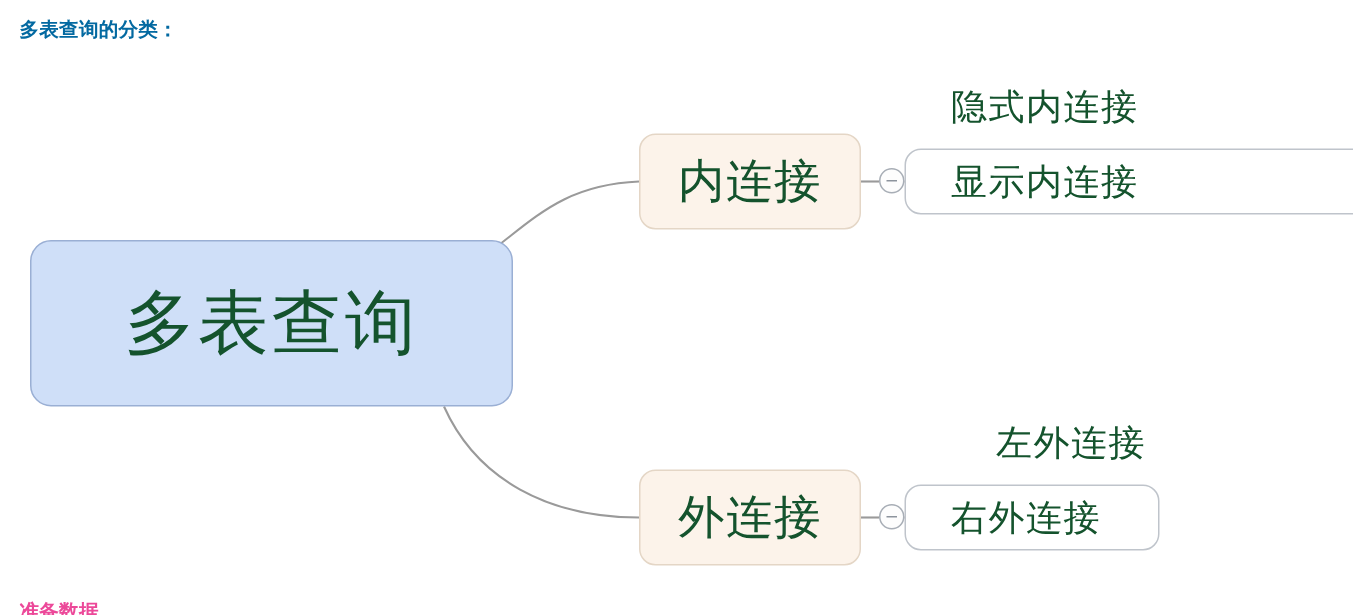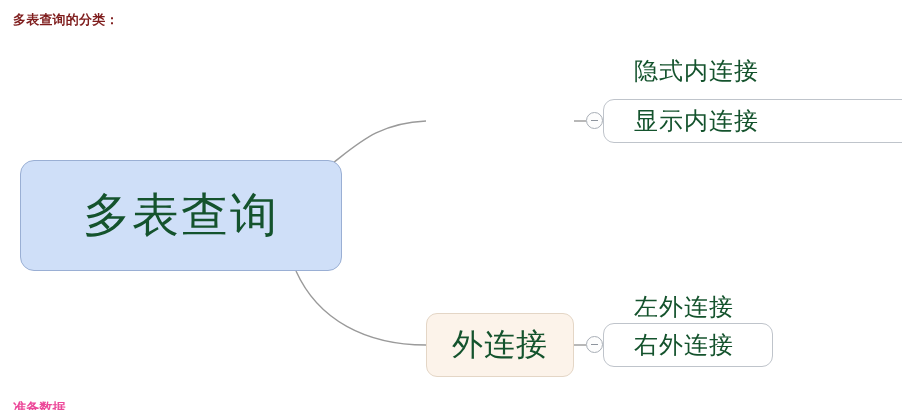--- a/index.html
+++ b/index.html
@@ -17,21 +17,21 @@
   }
 
   
   .page-heading {
     position: absolute;
     left: 13px;
     top: 11px;
     font-family: "Liberation Sans", sans-serif;
     font-size: 13px;
     font-weight: bold;
-    color: #7f1d1d;
+    color: #0369a1;
     letter-spacing: .2px;
     white-space: nowrap;
   }
 
   .page-footnote {
     position: absolute;
     left: 13px;
     top: 399px;
     font-family: "Liberation Sans", sans-serif;
     font-size: 13px;
@@ -118,21 +118,21 @@
     width: 170px;
   }
 
   
   .node-leaf-label {
     font-size: 24px;
     letter-spacing: 1px;
     height: 32px;
   }
   .node-leaf-label.inner-implicit { left: 634px; top: 55px;  width: 160px; justify-content: flex-start; }
-  .node-leaf-label.outer-left     { left: 634px; top: 291px; width: 160px; justify-content: flex-start; }
+  .node-leaf-label.outer-left     { left: 634px; top: 279px; width: 160px; justify-content: center; }
 
   
   .collapse-toggle {
     position: absolute;
     width: 17px;
     height: 17px;
     border-radius: 50%;
     background: #fdfdfd;
     border: 1px solid #a8aeb6;
     box-sizing: border-box;
@@ -169,20 +169,23 @@
 
     <path d="M 574 345 L 586 345" fill="none" stroke="#9a9a9a" stroke-width="1.4"></path>
 
     <path d="M 603 345 L 605 345" fill="none" stroke="#9a9a9a" stroke-width="1.4"></path>
   </svg>
 
   <div class="node node-root">
     <span>多表查询</span>
   </div>
 
+  <div class="node node-branch inner">
+    <span>内连接</span>
+  </div>
   <div class="collapse-toggle inner"></div>
 
   <div class="node node-leaf-label inner-implicit">
     <span>隐式内连接</span>
   </div>
   <div class="node node-leaf-box inner-explicit">
     <span>显示内连接</span>
   </div>
 
   <div class="node node-branch outer">

